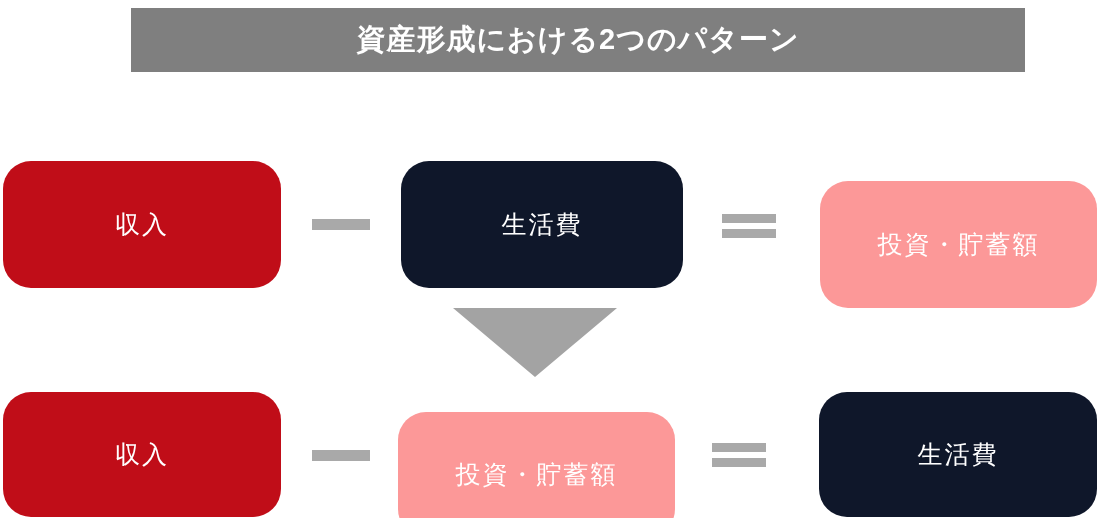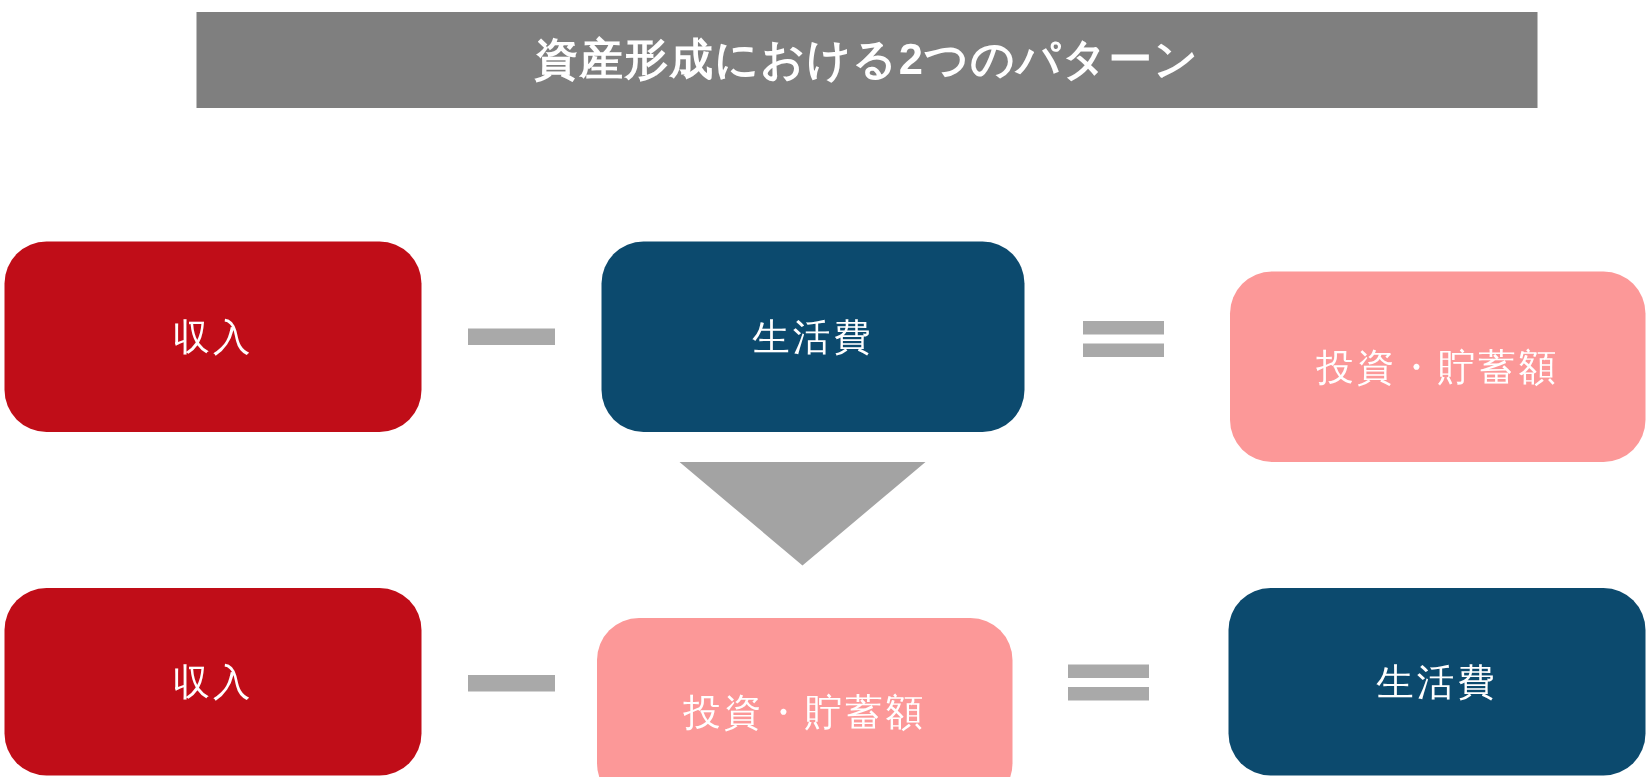--- a/index.html
+++ b/index.html
@@ -41,21 +41,21 @@
     justify-content: center;
   }
   .box-label {
     color: #ffffff;
     font-weight: normal;
     font-size: 25px;
     letter-spacing: 2px;
     white-space: nowrap;
   }
   .box.red  { background: #c00d18; }
-  .box.navy { background: #0c4a6e; }
+  .box.navy { background: #0f172a; }
   .box.pink { background: #fc9898; margin-top: 20px; }
 
   
   .r1 { top: 161px; height: 127px; }
   .r1c1 { left: 3px;   width: 278px; }
   .r1c2 { left: 401px; width: 282px; }
   .r1c3 { left: 820px; width: 277px; }
   
   .r2 { top: 392px; height: 125px; }
   .r2c1 { left: 3px;   width: 278px; }

